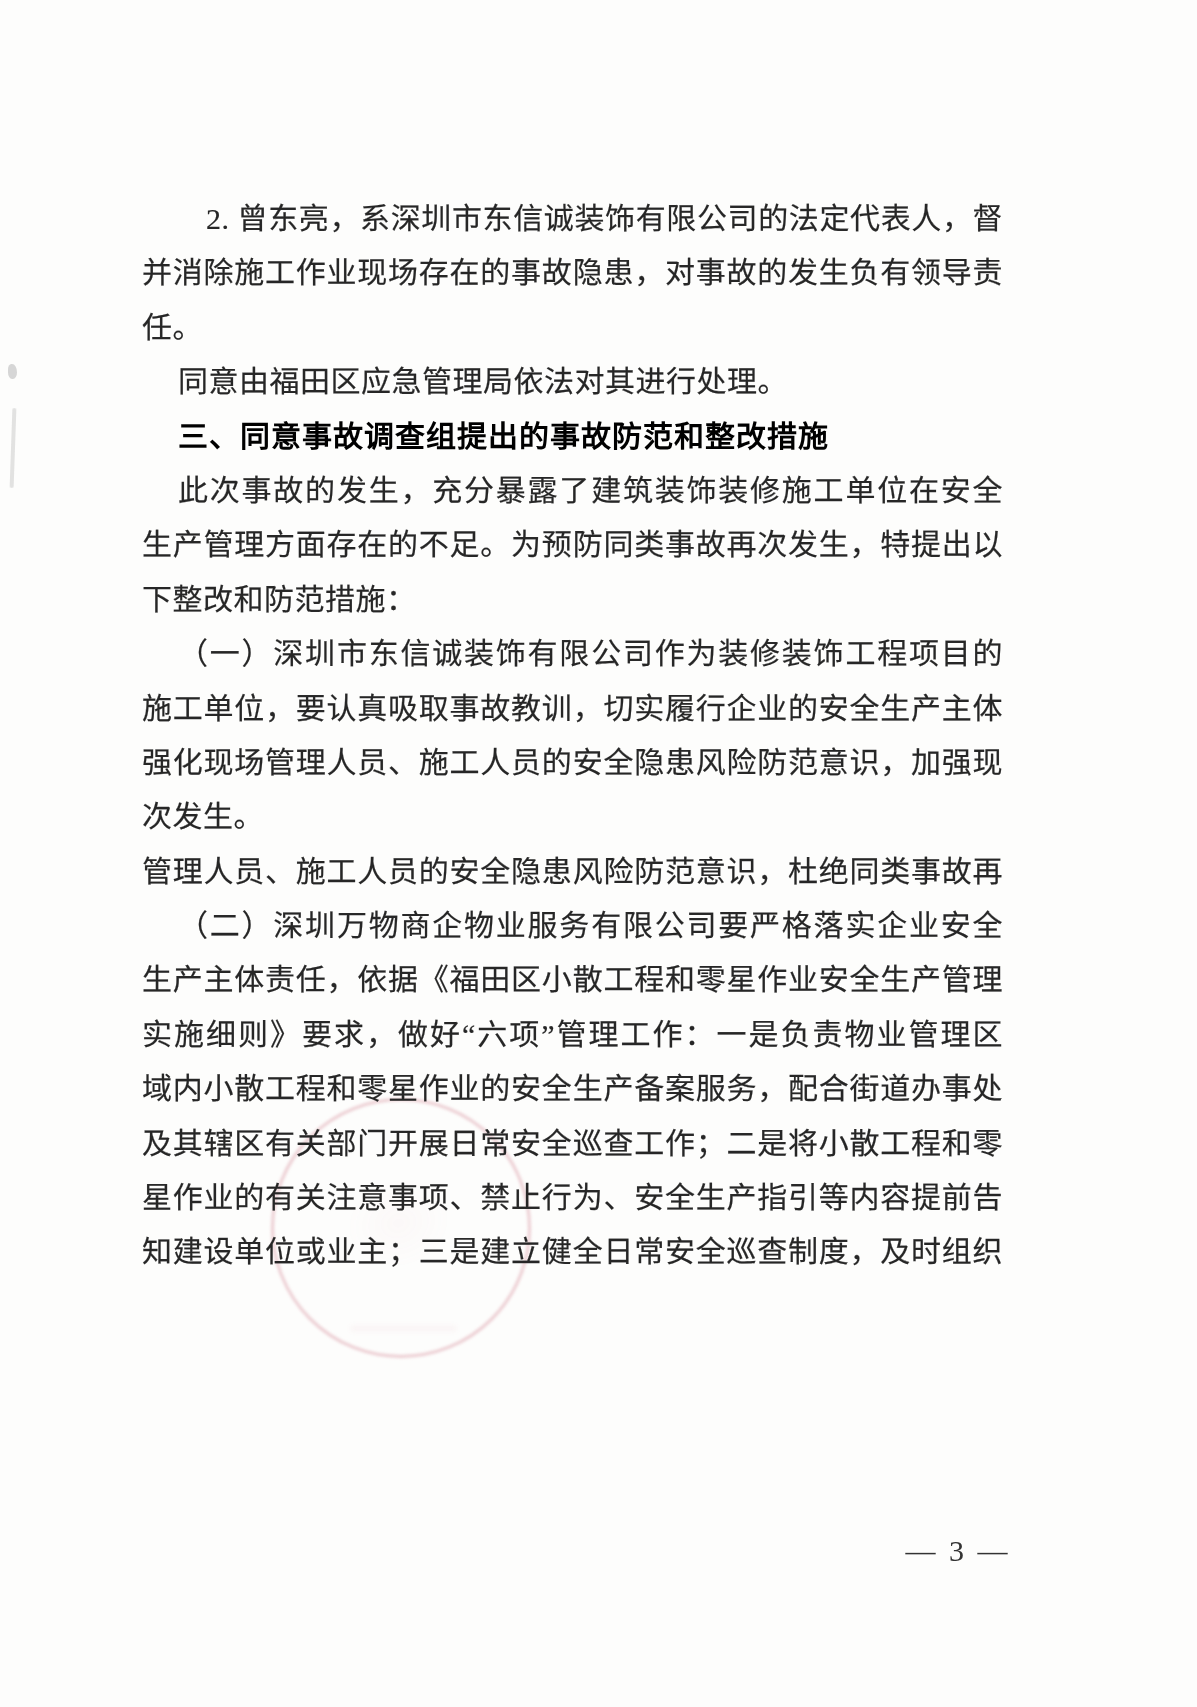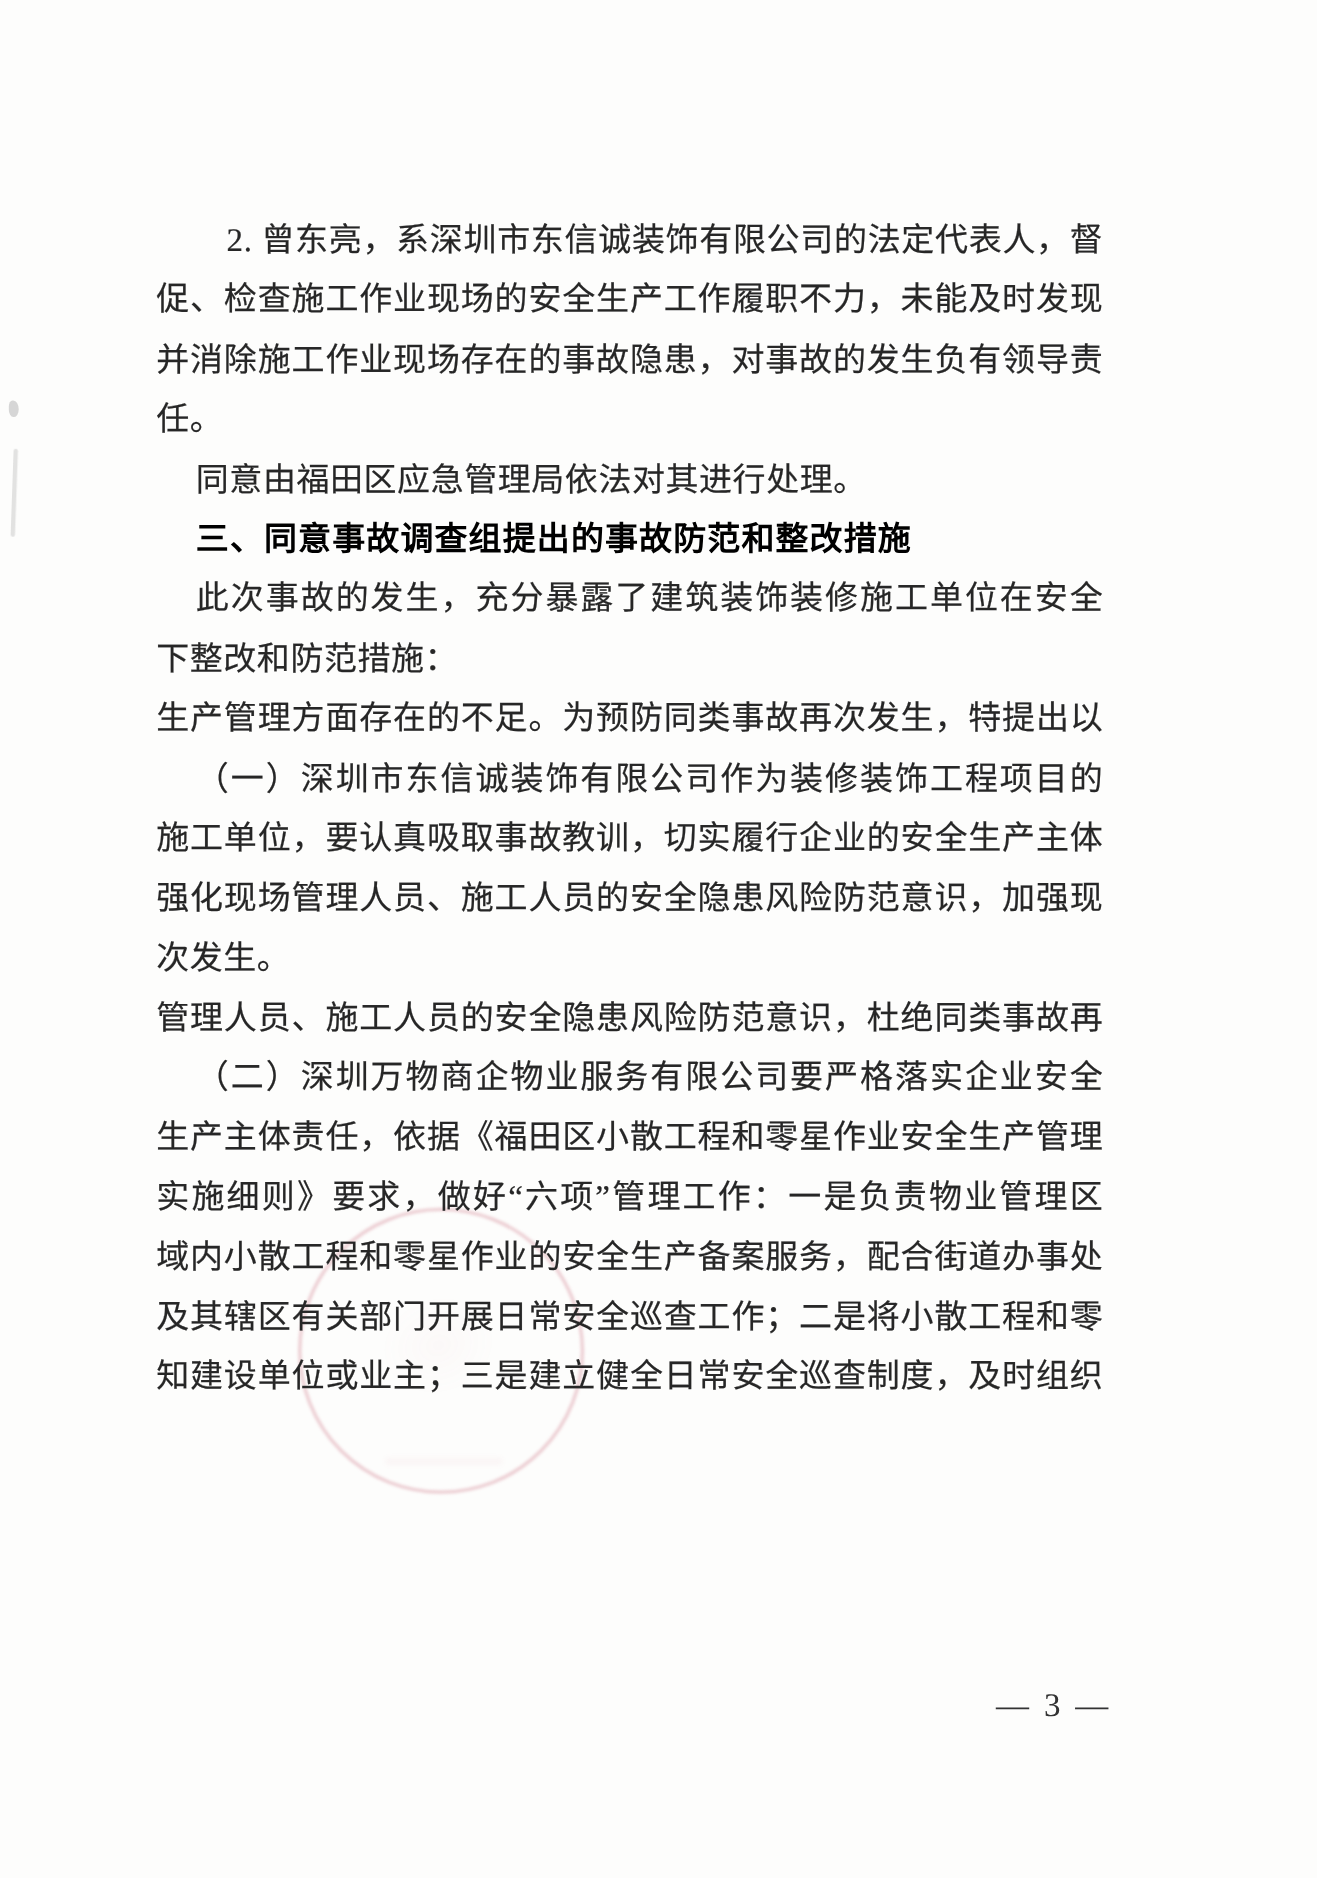--- a/index.html
+++ b/index.html
@@ -94,36 +94,36 @@
 
 <div class="page">
 
   <div class="stamp" style="left: 271px; top: 1098px; width: 254px; height: 254px; border: 3px solid rgb(203, 112, 128); opacity: 0.34;"></div>
 
   <div class="artifact a1"></div>
   <div class="artifact a2"></div>
 
   <div class="text-block">
       <div class="line full" style="padding-left: 64px;">2. 曾东亮，系深圳市东信诚装饰有限公司的法定代表人，督</div>
-      <div class="line full">促、检查施工作业现场的安全生产工作履职不力，未能及时发现</div>
       <div class="line full">并消除施工作业现场存在的事故隐患，对事故的发生负有领导责</div>
       <div class="line">任。</div>
       <div class="line" style="padding-left: 36px;">同意由福田区应急管理局依法对其进行处理。</div>
       <div class="line heading" style="padding-left: 36px;">三、同意事故调查组提出的事故防范和整改措施</div>
       <div class="line full" style="padding-left: 36px;">此次事故的发生，充分暴露了建筑装饰装修施工单位在安全</div>
+      <div class="line full">生产管理方面存在的不足。为预防同类事故再次发生，特提出以</div>
       <div class="line">下整改和防范措施：</div>
-      <div class="line full">生产管理方面存在的不足。为预防同类事故再次发生，特提出以</div>
       <div class="line full" style="padding-left: 36px;">（一）深圳市东信诚装饰有限公司作为装修装饰工程项目的</div>
       <div class="line full">施工单位，要认真吸取事故教训，切实履行企业的安全生产主体</div>
       <div class="line full">强化现场管理人员、施工人员的安全隐患风险防范意识，加强现场</div>
       <div class="line">次发生。</div>
       <div class="line full">管理人员、施工人员的安全隐患风险防范意识，杜绝同类事故再</div>
       <div class="line full" style="padding-left: 36px;">（二）深圳万物商企物业服务有限公司要严格落实企业安全</div>
       <div class="line full">生产主体责任，依据《福田区小散工程和零星作业安全生产管理</div>
       <div class="line full">实施细则》要求，做好“六项”管理工作：一是负责物业管理区</div>
       <div class="line full">域内小散工程和零星作业的安全生产备案服务，配合街道办事处</div>
       <div class="line full">及其辖区有关部门开展日常安全巡查工作；二是将小散工程和零</div>
+      <div class="line full">星作业的有关注意事项、禁止行为、安全生产指引等内容提前告</div>
       <div class="line full">知建设单位或业主；三是建立健全日常安全巡查制度，及时组织</div>
     </div>
 
   <div class="page-number">— 3 —</div>
 
 </div>
 
 </body></html>

